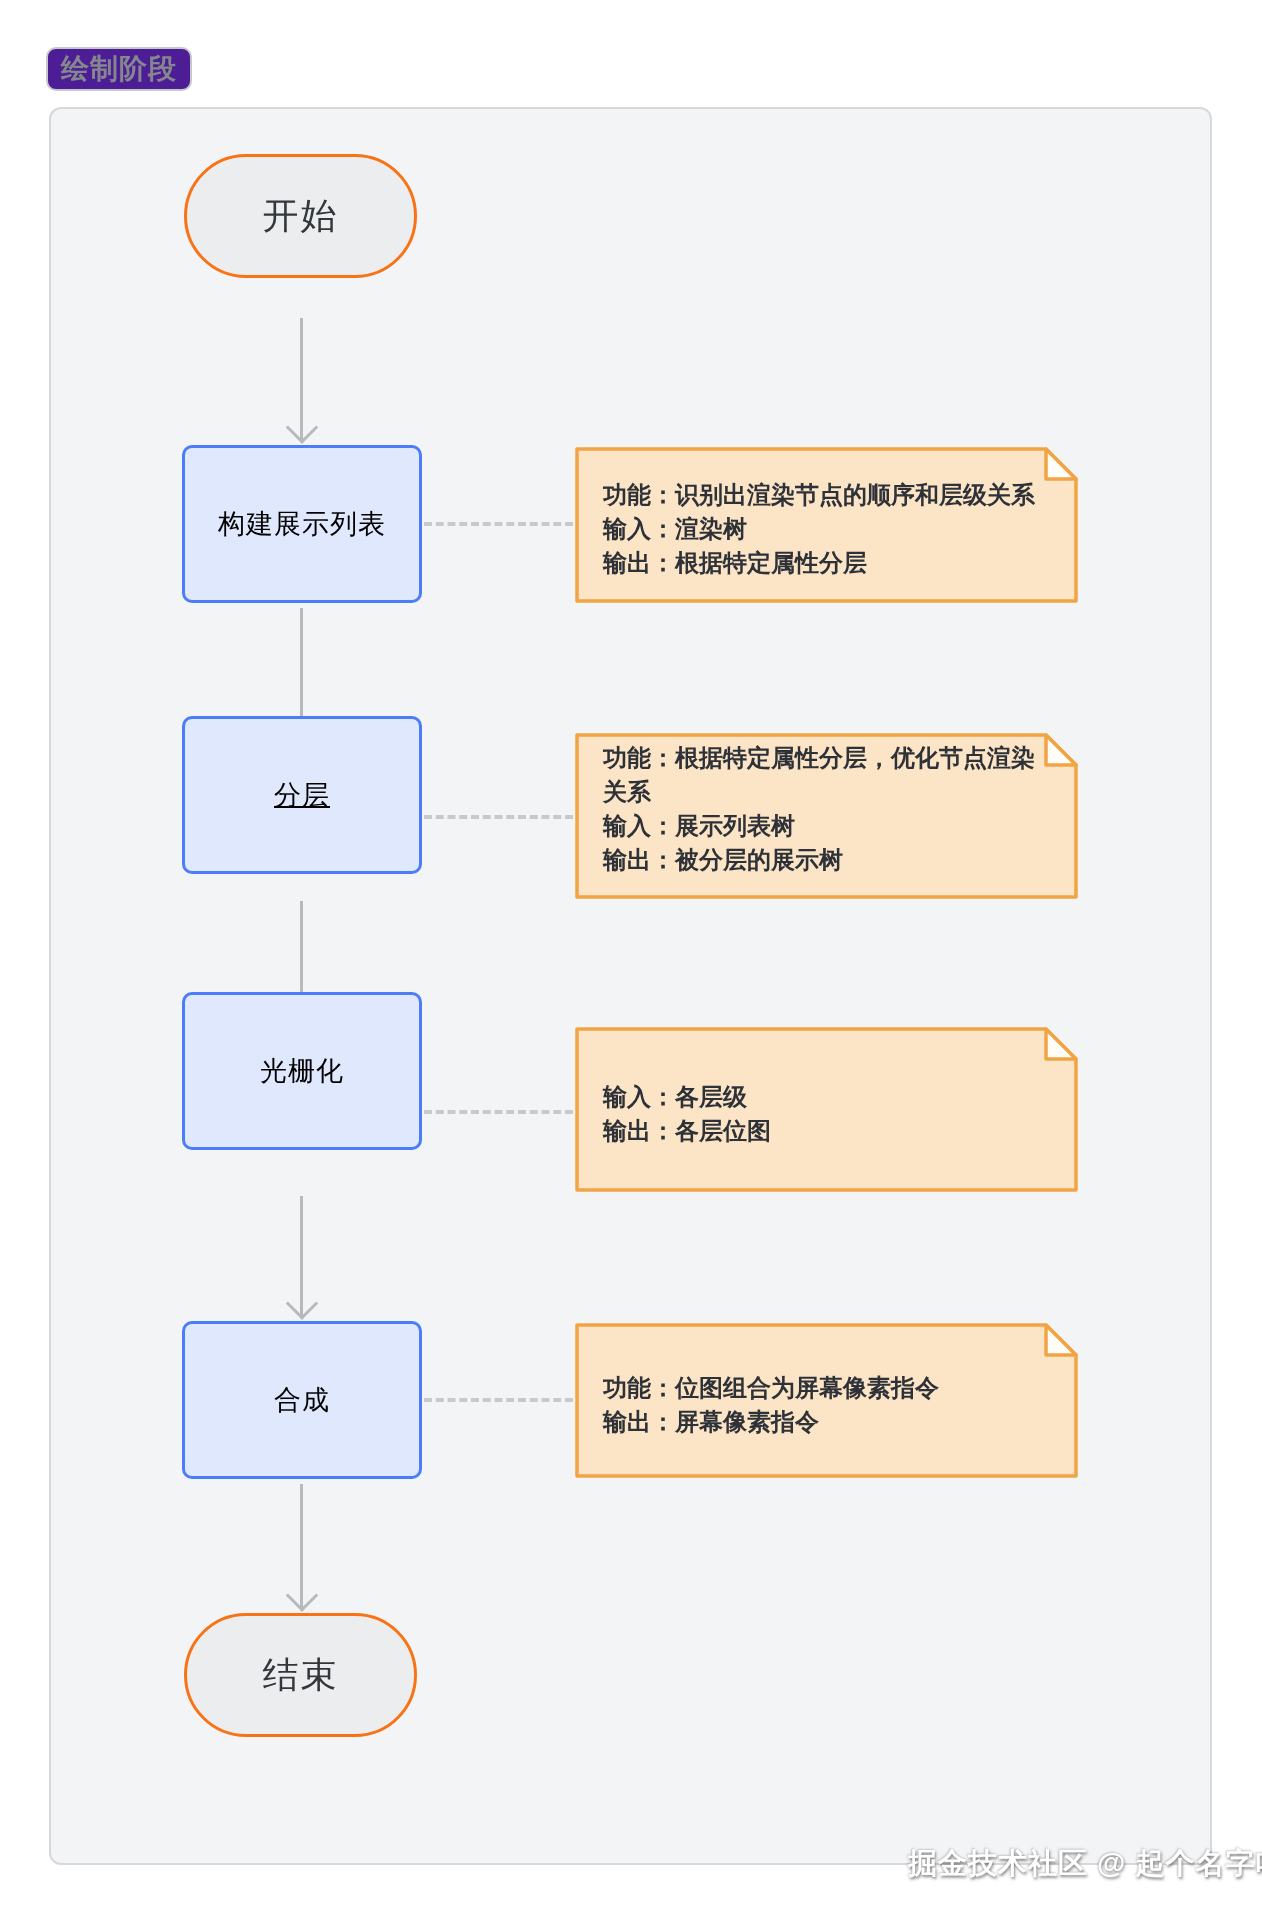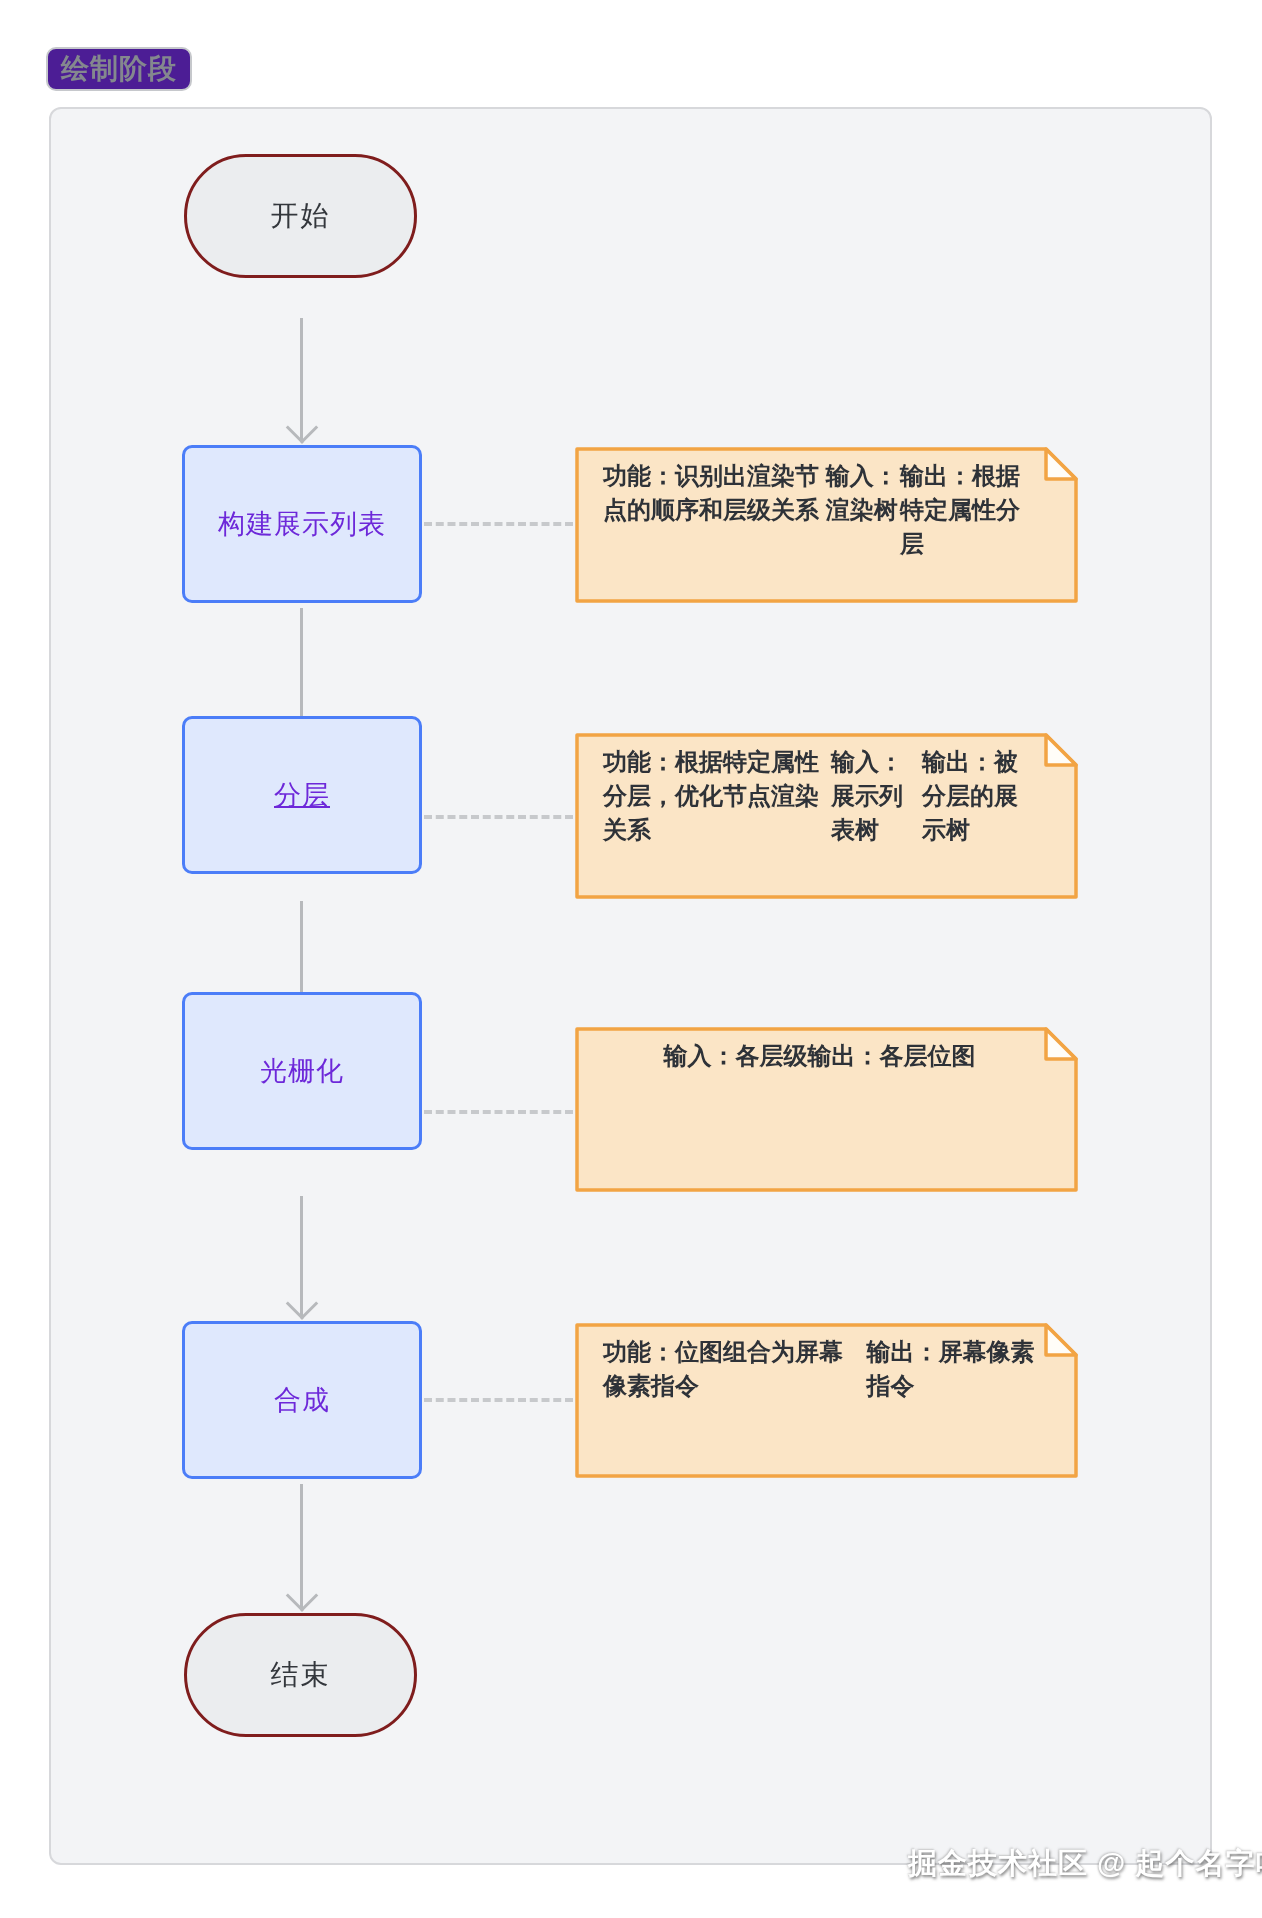--- a/index.html
+++ b/index.html
@@ -20,54 +20,54 @@
 
   
   .flow-container{
     left:49px;top:107px;width:1163px;height:1758px;
     background:#f3f4f6;border:2px solid #d7d8db;border-radius:12px;
   }
 
   
   .terminal{
     left:184px;width:233px;height:124px;border-radius:90px;
-    background:#ebedef;border:3px solid #7f1d1d;
+    background:#ebedef;border:3px solid #f97316;
     display:flex;align-items:center;justify-content:center;
-    color:#33373c;font-size:28px;font-weight:500;letter-spacing:2px;
+    color:#33373c;font-size:36px;font-weight:500;letter-spacing:2px;
   }
   .terminal.start{top:154px;}
   .terminal.end{top:1613px;}
 
   
   .process{
     left:182px;width:240px;height:158px;border-radius:10px;
     background:#dfe8fd;border:3px solid #4b7df8;
     display:flex;align-items:center;justify-content:center;
-    color:#6d28d9;font-size:27px;font-weight:500;letter-spacing:1px;
+    color:#000000;font-size:27px;font-weight:500;letter-spacing:1px;
   }
 
   
   .arrow{left:300px;width:3px;background:#b7b9bc;}
   .arrow::after{
     content:"";position:absolute;bottom:1px;left:50%;
     width:20px;height:20px;
     border-left:3px solid #b7b9bc;border-bottom:3px solid #b7b9bc;
     transform:translateX(-50%) rotate(-45deg);
   }
 
   
   .dash-link{left:424px;width:149px;height:0;border-top:4px dashed #c7c9cc;}
 
   
   .note{left:575px;width:503px;}
   .note svg{position:absolute;left:0;top:0;}
   .note-text{
     position:absolute;left:0;top:0;width:100%;height:100%;
     box-sizing:border-box;padding:12px 42px 4px 28px;
-    display:flex;flex-direction:row;justify-content:center;
+    display:flex;flex-direction:column;justify-content:center;
     color:#2e3238;font-size:24px;font-weight:600;line-height:34px;
   }
 
   
   .watermark{
     left:908px;top:1844px;width:340px;
     color:#ffffff;font-size:29px;font-weight:700;letter-spacing:1px;
     text-shadow:1px 2px 3px rgba(70,70,70,.65), -1px -1px 2px rgba(120,120,120,.35);
     white-space:nowrap;
   }

